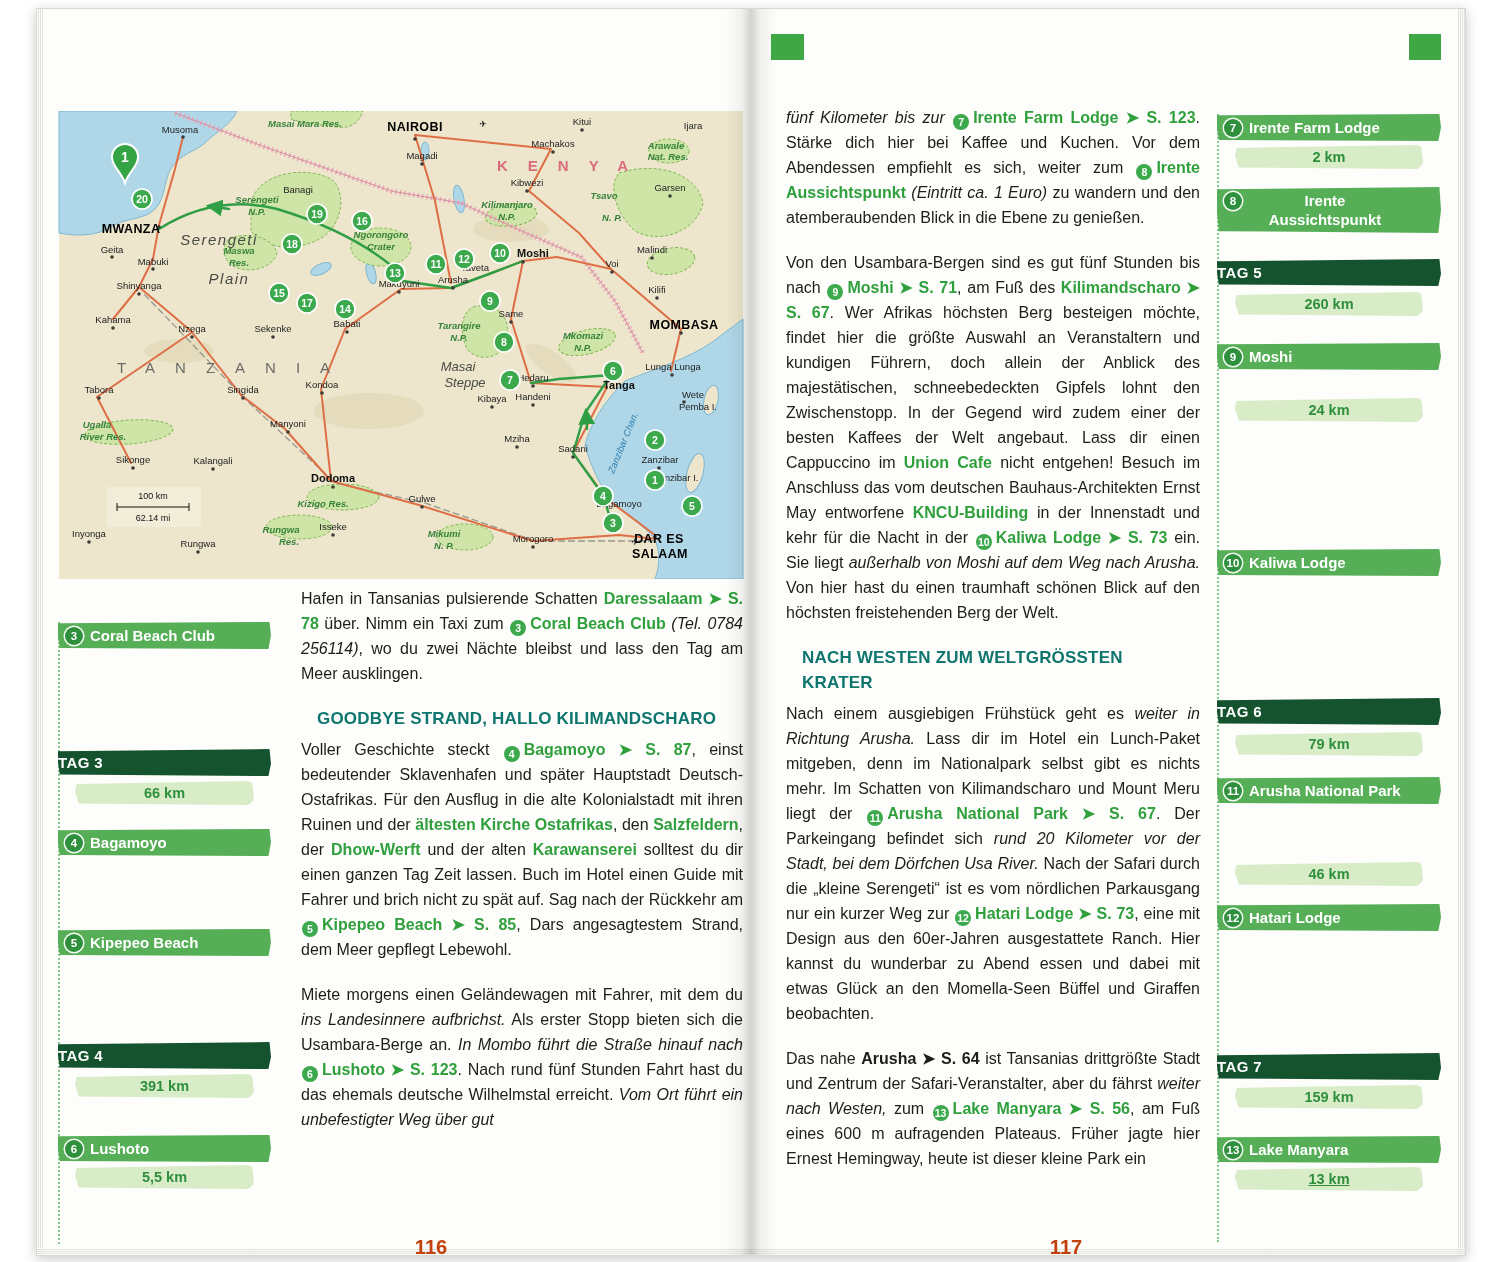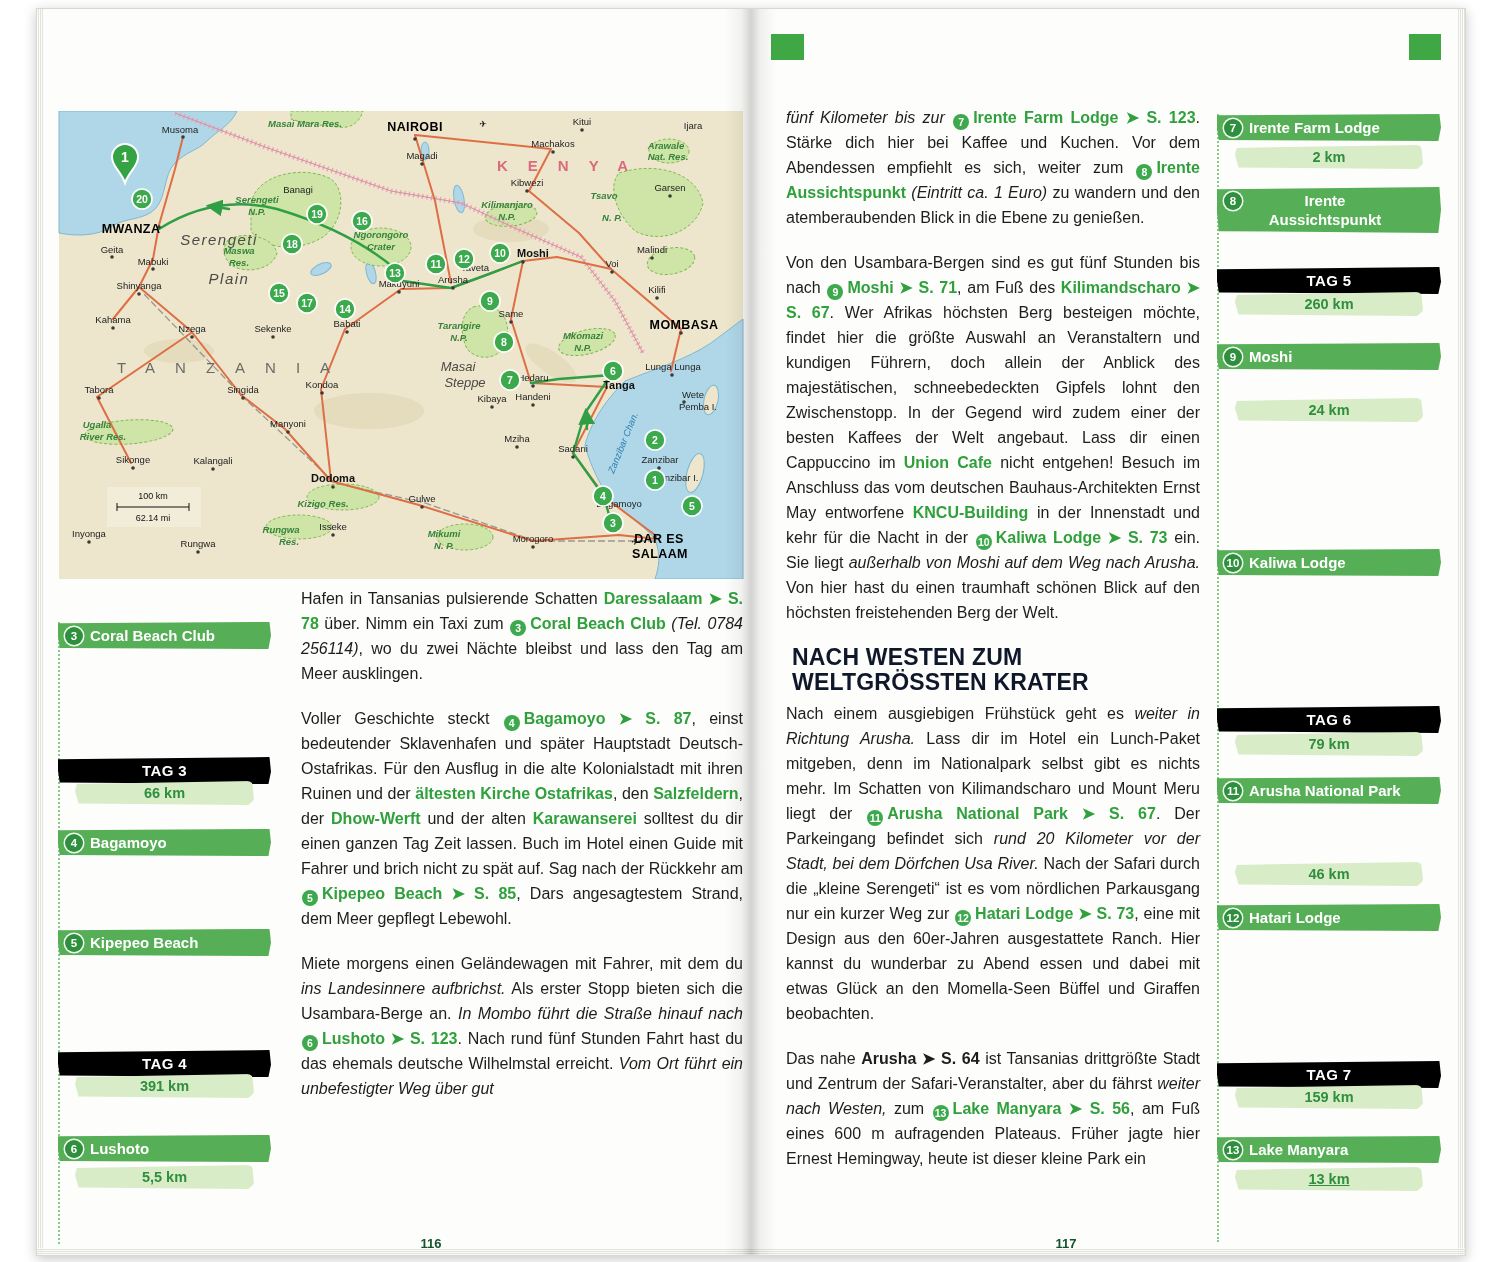--- a/index.html
+++ b/index.html
@@ -46,48 +46,48 @@
   .bord  {stroke:#E8A7B8;stroke-width:5;fill:none;stroke-dasharray:1.5 3;}
   .bord2 {stroke:#D98CA2;stroke-width:1;fill:none;}
   .groute{stroke:#2F9E44;stroke-width:2.4;fill:none;stroke-linecap:round;stroke-linejoin:round;}
   .scale-line{stroke:#111;stroke-width:1;fill:none;}
 
   
   .col{position:absolute;}
   .left-col {left:264px;top:577px;width:442px;}
   .right-col{left:749px;top:96px;width:414px;}
   p.body{margin:0 0 20px;font-size:16px;line-height:25px;text-align:justify;}
-  .col-head{margin:2px 6px 6px;font-size:23px;line-height:25px;font-weight:bold;color:#0f172a;letter-spacing:.2px;}
+  .col-head{margin:2px 16px 6px;font-size:17px;line-height:25px;font-weight:bold;color:#0f766e;letter-spacing:.2px;}
   .it {font-style:italic;}
   .lnk{color:#2FA03C;font-weight:bold;}
   .bd {font-weight:bold;}
   .cnum{display:inline-block;width:16px;height:16px;border-radius:50%;background:#3BA94C;color:#fff;
         font-size:10.5px;font-weight:bold;line-height:16px;text-align:center;vertical-align:-2.5px;margin:0 4px 0 1px;}
 
   
   .sidebar{position:absolute;top:0;height:100%;}
   #left-sidebar {left:21px;width:213px;}
   #right-sidebar{left:1180px;width:224px;}
   .sidebar>div{position:absolute;left:0;width:100%;box-sizing:border-box;}
   .dotline{position:absolute;left:50%;width:0;border-left:2px dotted #86C98B;}
   .sb-stop{display:flex;gap:7px;align-items:flex-start;background:#56AF57;color:#fff;
            padding:4px 6px 4px 7px;border-radius:2px;
            clip-path:polygon(0 5%,99.3% 0,100% 50%,98.8% 100%,.8% 96%,0 55%);}
   .sb-num{flex:0 0 auto;width:18px;height:18px;border-radius:50%;background:#2E8F3C;
           box-shadow:0 0 0 1.5px rgba(255,255,255,.92);font-size:11.5px;font-weight:bold;
           line-height:18px;text-align:center;margin-top:1px;}
   .sb-label{font-size:15px;font-weight:bold;line-height:19px;max-width:152px;text-align:center;}
-  .sb-tag{background:#000000;color:#fff;font-weight:bold;font-size:15px;line-height:27px;height:27px;
-          text-align:center;letter-spacing:.4px;border-radius:2px;
-          clip-path:polygon(0 8%,99.3% 0,100% 55%,98.8% 100%,.8% 94%,0 50%);margin-top:8px;}
+  .sb-tag{background:#14532d;color:#fff;font-weight:bold;font-size:15px;line-height:27px;height:27px;
+          letter-spacing:.4px;border-radius:2px;
+          clip-path:polygon(0 8%,99.3% 0,100% 55%,98.8% 100%,.8% 94%,0 50%);}
   .sb-km{margin-left:8%;width:84% !important;background:#D8ECC8;color:#2F8F3C;font-weight:bold;
          font-size:14.5px;line-height:24px;height:24px;text-align:center;border-radius:7px;
          clip-path:polygon(1% 12%,99% 0,100% 78%,97% 100%,2% 94%,0 42%);}
 
-  .pageno{position:absolute;top:1227px;font-size:13px;font-weight:bold;color:#14532d;transform:translateX(-50%);}
+  .pageno{position:absolute;top:1227px;font-size:20px;font-weight:bold;color:#c2410c;transform:translateX(-50%);}
 </style>
 </head>
 <body>
 
 <div class="book">
   <div class="edge edge-left"></div>
   <div class="edge edge-right"></div>
   <div class="edge edge-bottom"></div>
 
   <div class="map-wrap">
@@ -405,20 +405,21 @@
       <div class="sb-km" style="top: 1065px;">391 km</div>
       <div class="sb-stop" style="top: 1126px;">
         <span class="sb-num">6</span>
         <span class="sb-label">Lushoto</span>
       </div>
       <div class="sb-km" style="top: 1156px;">5,5 km</div>
     </div>
 
   <div class="col left-col">
     <p class="body"><span class="">Hafen in Tansanias pulsierende Schatten </span><span class="lnk">Daressalaam ➤ S. 78</span><span class=""> über. Nimm ein Taxi zum </span><span class="cnum">3</span><span class="lnk">Coral Beach Club</span><span class=""> </span><span class="it">(Tel. 0784 256114)</span><span class="">, wo du zwei Nächte bleibst und lass den Tag am Meer ausklingen.</span></p>
+    <h2 class="col-head">GOODBYE STRAND, HALLO KILIMANDSCHARO</h2>
     <p class="body"><span class="">Voller Geschichte steckt </span><span class="cnum">4</span><span class="lnk">Bagamoyo ➤ S. 87</span><span class="">, einst bedeutender Sklavenhafen und später Hauptstadt Deutsch-Ostafrikas. Für den Ausflug in die alte Kolonialstadt mit ihren Ruinen und der </span><span class="lnk">ältesten Kirche Ostafrikas</span><span class="">, den </span><span class="lnk">Salzfeldern</span><span class="">, der </span><span class="lnk">Dhow-Werft</span><span class=""> und der alten </span><span class="lnk">Karawanserei</span><span class=""> solltest du dir einen ganzen Tag Zeit lassen. Buch im Hotel einen Guide mit Fahrer und brich nicht zu spät auf. Sag nach der Rückkehr am </span><span class="cnum">5</span><span class="lnk">Kipepeo Beach ➤ S. 85</span><span class="">, Dars angesagtestem Strand, dem Meer gepflegt Lebewohl.</span></p>
     <p class="body"><span class="">Miete morgens einen Geländewagen mit Fahrer, mit dem du </span><span class="it">ins Landesinnere aufbrichst.</span><span class=""> Als erster Stopp bieten sich die Usambara-Berge an. </span><span class="it">In Mombo führt die Straße hinauf nach </span><span class="cnum">6</span><span class="lnk">Lushoto ➤ S. 123</span><span class="">. Nach rund fünf Stunden Fahrt hast du das ehemals deutsche Wilhelmstal erreicht. </span><span class="it">Vom Ort führt ein unbefestigter Weg über gut</span></p>
   </div>
 
   <div class="pageno" style="left:394px;">116</div>
 
   <div class="hdr-block hb1"></div>
   <div class="hdr-block hb2"></div>
 
   <div class="col right-col">

